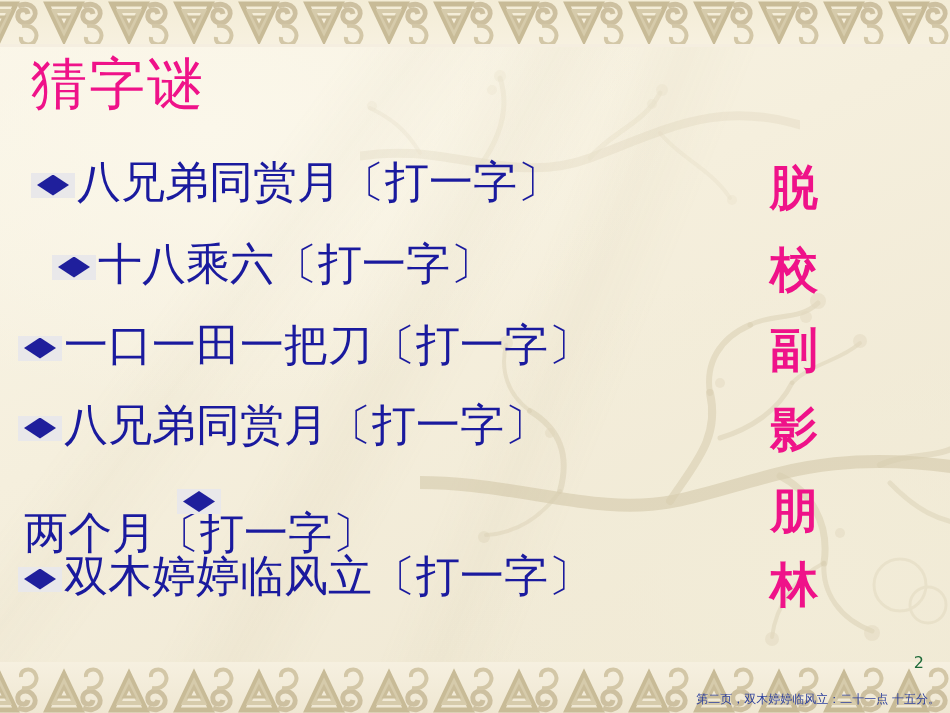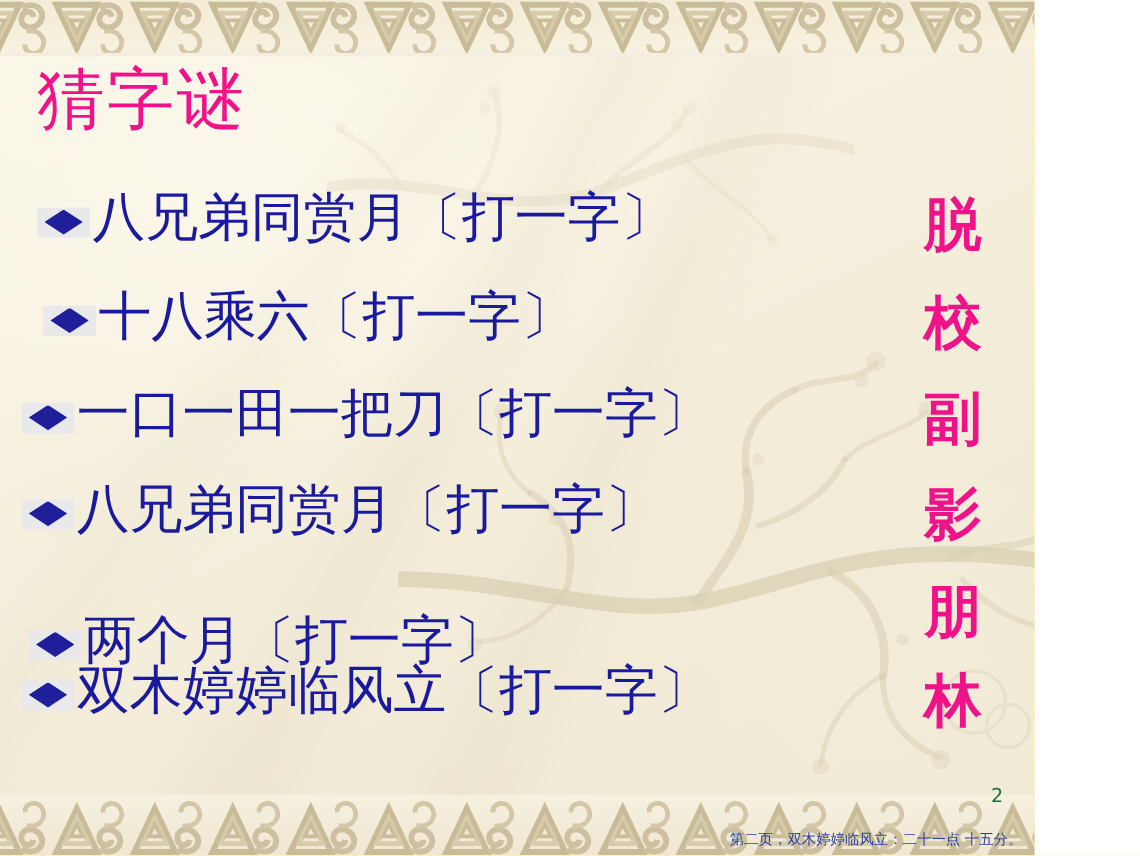--- a/index.html
+++ b/index.html
@@ -7,24 +7,24 @@
     margin: 0;
     padding: 0;
     background: #ffffff;
   }
   body {
     font-family: "DejaVu Sans", "Liberation Sans", sans-serif;
   }
 
   .slide {
     position: relative;
-    width: 862px;
+    width: 950px;
     height: 713px;
     overflow: hidden;
-    background: #fde047;
+    background: #fef9c3;
   }
 
   
   .paper-base {
     position: absolute;
     inset: 0;
     background:
       radial-gradient(ellipse 70% 55% at 22% 18%, #fbf7ea 0%, rgba(251,247,234,0) 70%),
       radial-gradient(ellipse 60% 60% at 85% 80%, #f2ecd8 0%, rgba(242,236,216,0) 72%),
       linear-gradient(155deg, #faf6e8 0%, #f5efdd 42%, #f1ead6 75%, #efe8d2 100%);
@@ -305,36 +305,36 @@
 
   <div class="title">猜字谜</div>
 
   <div class="riddle-list">
 
     <div class="riddle-row" style="left:31px; top:163px;">
       <span class="bullet"></span>
       <span class="riddle-text">八兄弟同赏月〔打一字〕</span>
     </div>
 
-    <div class="riddle-row" style="left:8px; top:245px;padding-left:28px;">
+    <div class="riddle-row" style="left:24px; top:245px;padding-left:28px;">
       <span class="bullet"></span>
       <span class="riddle-text">十八乘六〔打一字〕</span>
     </div>
 
     <div class="riddle-row" style="left:18px; top:326px;">
       <span class="bullet"></span>
       <span class="riddle-text">一口一田一把刀〔打一字〕</span>
     </div>
 
     <div class="riddle-row" style="left:18px; top:406px;">
       <span class="bullet"></span>
       <span class="riddle-text">八兄弟同赏月〔打一字〕</span>
     </div>
 
-    <div class="riddle-row" style="left:24px; top:515px;">
+    <div class="riddle-row" style="left:24px; top:489px;flex-direction:column;">
       <span class="bullet"></span>
       <span class="riddle-text">两个月〔打一字〕</span>
     </div>
 
     <div class="riddle-row" style="left:18px; top:557px;">
       <span class="bullet"></span>
       <span class="riddle-text">双木婷婷临风立〔打一字〕</span>
     </div>
 
   </div>

